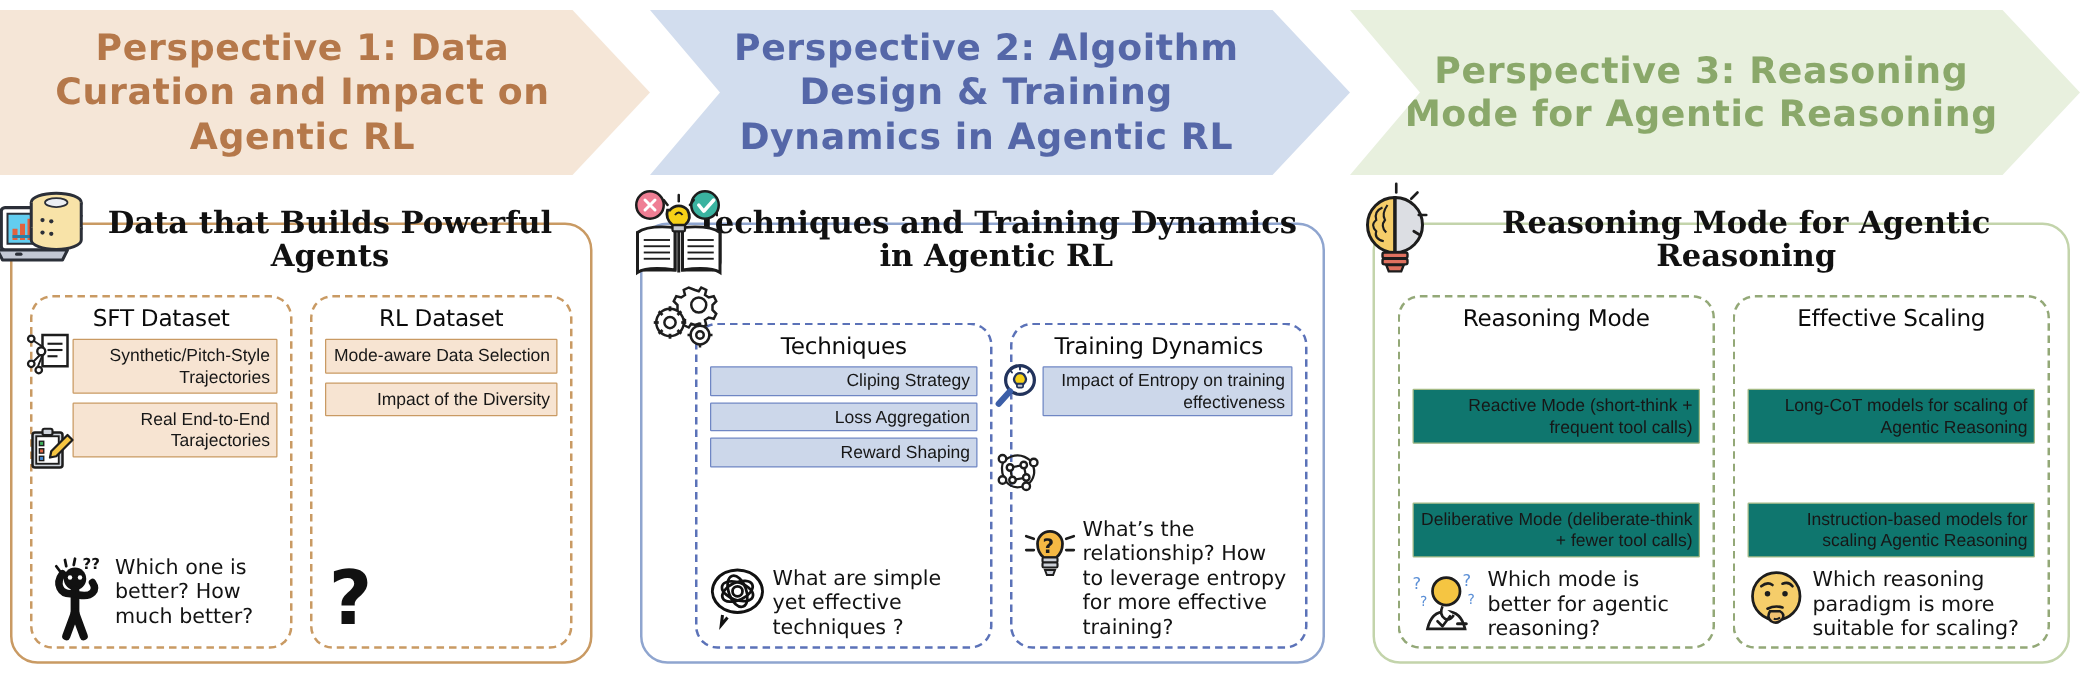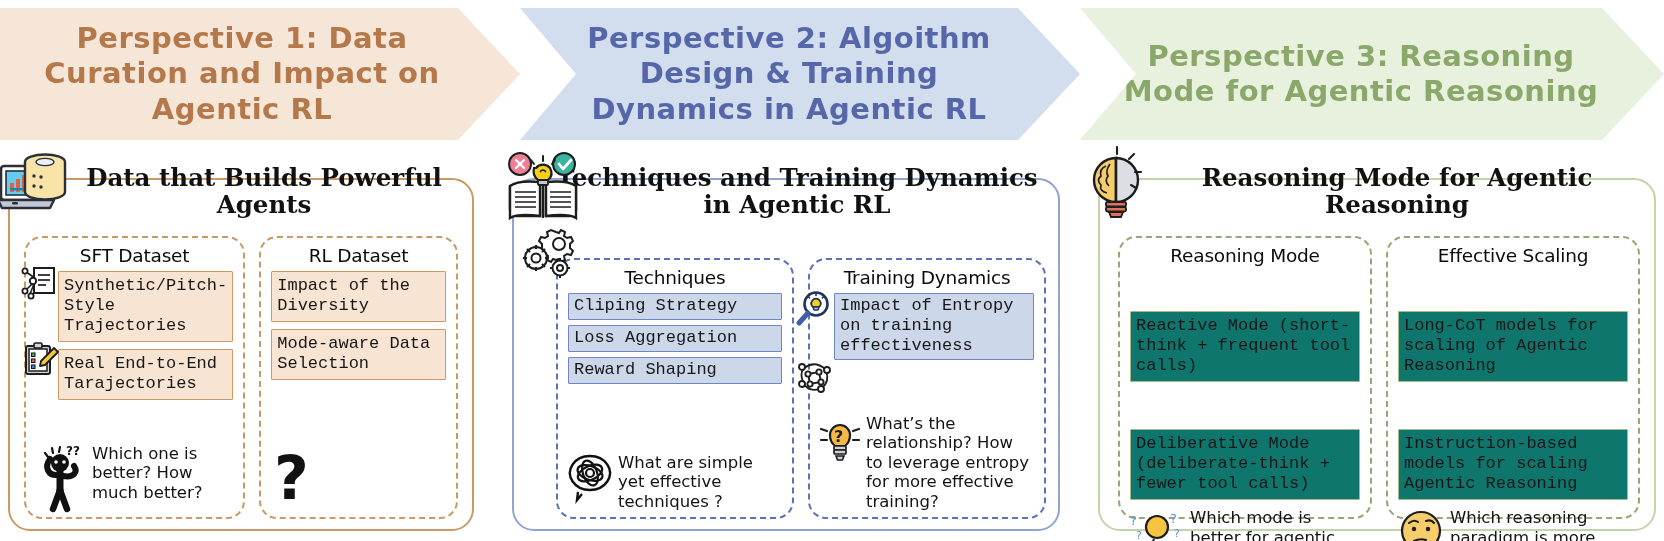--- a/index.html
+++ b/index.html
@@ -96,23 +96,23 @@
     font-family:"DejaVu Sans", sans-serif;
     font-weight:400;
     font-size:18.5px;
     color:#0b0b0b;
     margin:3px 0 5px;
     letter-spacing:-.2px;
   }
 
   .chip{
     box-sizing:border-box;
-    text-align:left;
-    font-family:Liberation Mono, monospace;
-    font-size:17px;
+    text-align:right;
+    font-family:Liberation Sans, sans-serif;
+    font-size:14px;
     line-height:1.18;
     color:#171717;
     padding:4px 5px 5px;
     margin-bottom:7px;
     border-radius:1px;
   }
   .p1 .chip{background:#f7e4d2;border:1.6px solid #c99a63;}
   .p2 .chip{background:#ccd7ea;border:1.6px solid #6f86c4;}
   .p3 .chip{background:#0f766e;border:1.6px solid #a4ba85;margin-top:40px;}
   .chip.tight{padding:2px 5px 3px;margin-bottom:5px;}
@@ -223,22 +223,22 @@
             <path d="M9 8 l3 4 M16 3 l1 5 M24 2 l-1 5" stroke="#111" stroke-width="2.2" stroke-linecap="round"></path>
             <text x="30" y="10" font-family="DejaVu Sans" font-size="12" font-weight="700" fill="#111">??</text>
           </svg>
         </span>
         <span class="q-txt">Which one is better? How much better?</span>
       </div>
     </div>
 
     <div class="col">
       <div class="col-title">RL Dataset</div>
+      <div class="chip">Mode-aware Data Selection</div>
       <div class="chip">Impact of the Diversity</div>
-      <div class="chip">Mode-aware Data Selection</div>
 
       <div class="qa">
         <span class="q-ico">
           <svg width="40" height="62" viewBox="0 0 40 62">
             <text x="3" y="50" font-family="DejaVu Sans" font-size="60" font-weight="700" fill="#111">?</text>
           </svg>
         </span>
       </div>
     </div>
 

